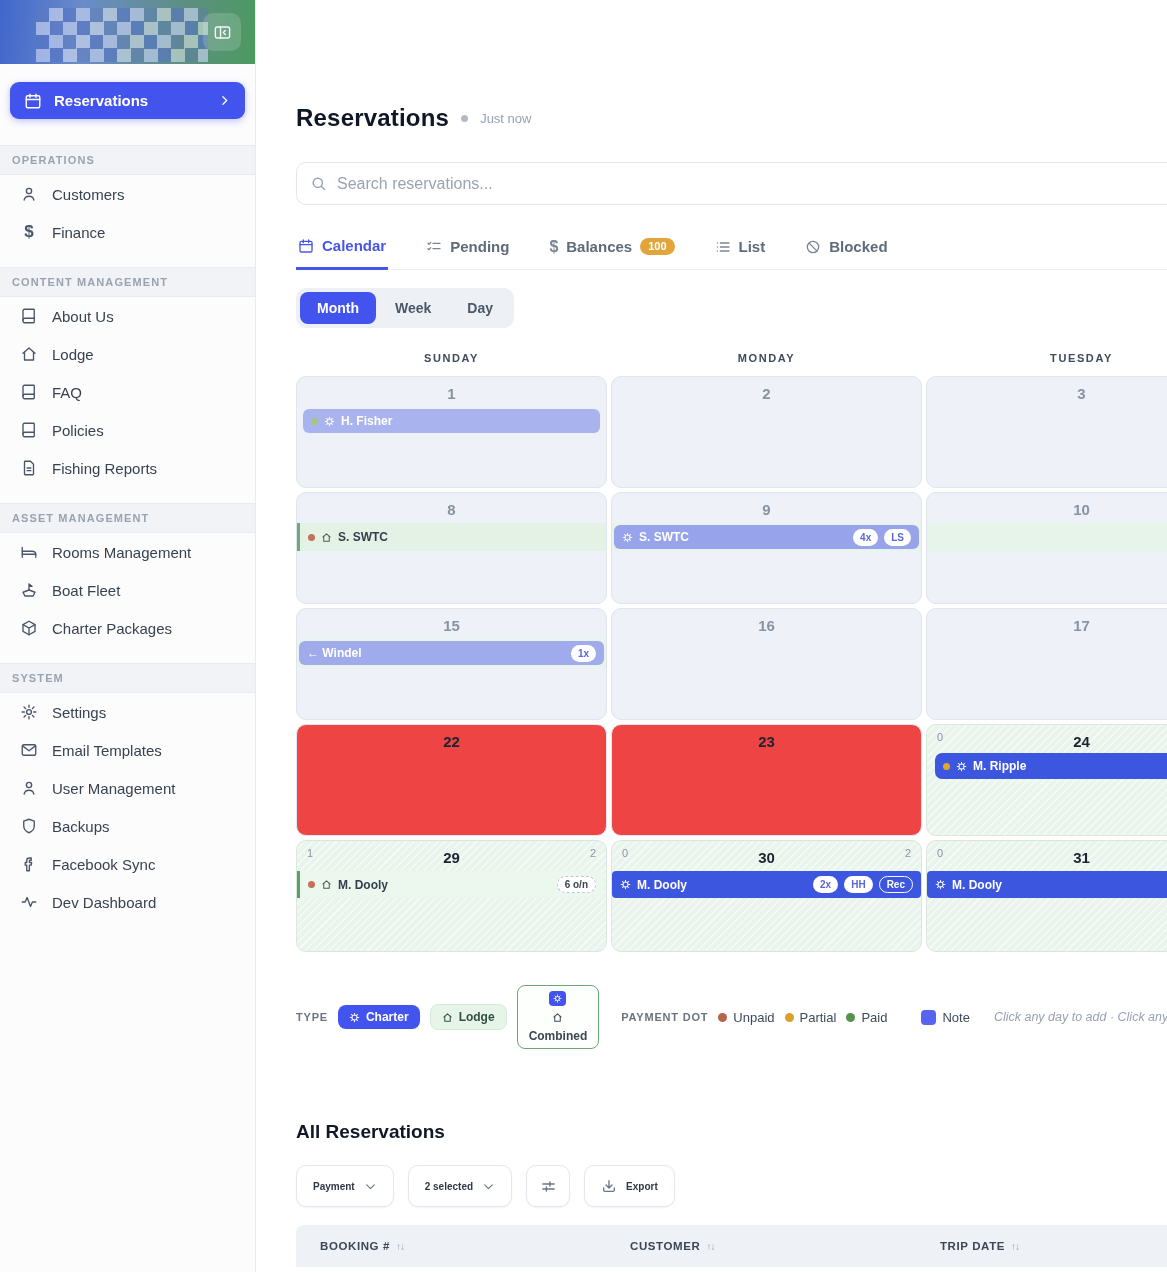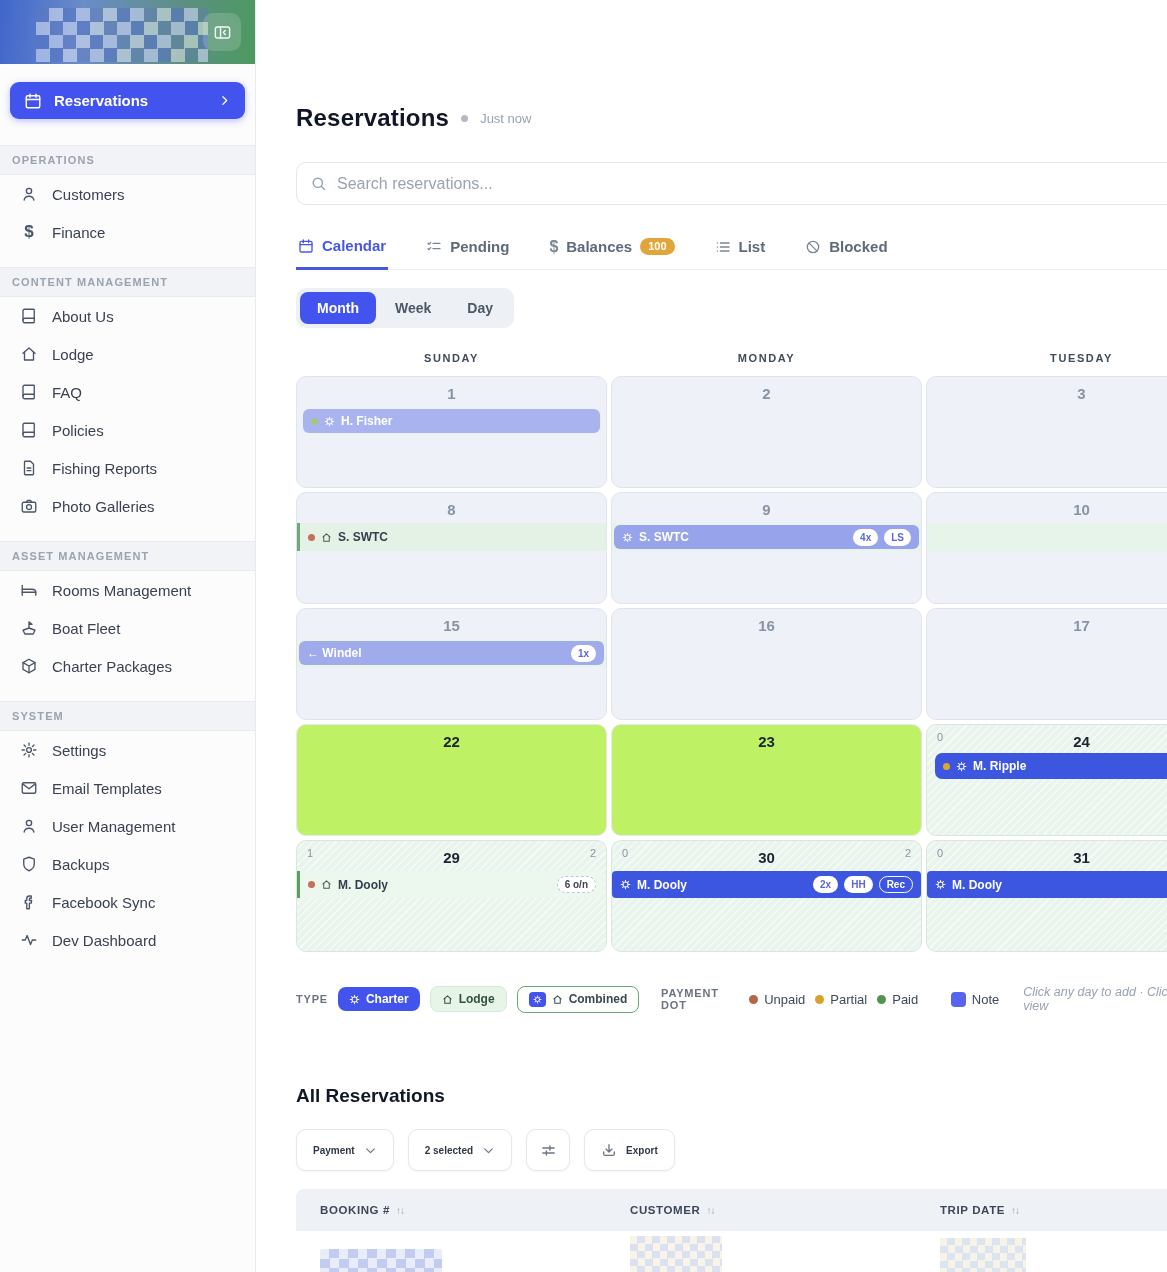--- a/index.html
+++ b/index.html
@@ -52,21 +52,21 @@
 
   .view-toggle { margin-top:18px; display:inline-flex; background:#edf0f5; border-radius:10px; padding:4px; gap:2px; }
   .view-toggle .seg { padding:8px 17px; font-size:14px; font-weight:600; color:#4b5868; border-radius:8px; cursor:pointer; }
   .view-toggle .seg.active { background:#4353ee; color:#fff; }
 
   
   .weekday-row { margin-top:24px; width:941px; display:grid; grid-template-columns:repeat(3,311px); gap:4px; }
   .weekday { text-align:center; font-size:11px; font-weight:700; letter-spacing:1.6px; color:#3f4a5a; }
   .cal-grid { margin-top:12px; width:941px; display:grid; grid-template-columns:repeat(3,311px); grid-auto-rows:112px; gap:4px; }
   .cell { position:relative; background:#eef1f7; border:1px solid #e0e4ef; border-radius:10px; cursor:pointer; overflow:hidden; }
-  .cell.white { background:#bef264; border-color:#e4e7f0; }
+  .cell.white { background:#ef4444; border-color:#e4e7f0; }
   .cell.mint { background:#e9f5ec; border-color:#d9e8de;
     background-image:repeating-linear-gradient(135deg, rgba(255,255,255,.55) 0 1.5px, transparent 1.5px 5.5px); }
   .daynum { text-align:center; padding-top:8px; font-size:15px; font-weight:700; color:#8893a3; }
   .cell.white .daynum, .cell.mint .daynum { color:#1c2431; }
   .corner { position:absolute; top:6px; font-size:11px; color:#8a94a6; }
   .corner.l { left:10px; } .corner.r { right:10px; }
 
   .band { position:absolute; left:0; right:0; top:30px; height:28px; background:#e7f4e9; display:flex; align-items:stretch; }
   .bar { display:flex; align-items:center; gap:6px; padding:0 8px; font-size:12px; font-weight:700; border-radius:6px; }
   .bar .lbl { white-space:nowrap; }
@@ -86,21 +86,21 @@
     font-size:10px; font-weight:700; flex:0 0 auto; }
   .pill-night { color:#3c4654; border:1px dashed #bcc5da; }
   .pill-rec { background:transparent; border:1.5px solid #fff; color:#fff; }
 
   
   .legend { margin-top:33px; width:941px; display:flex; align-items:center; gap:10px; }
   .lg-label { font-size:11px; font-weight:700; letter-spacing:.8px; color:#6b7280; }
   .lg-pill { display:inline-flex; align-items:center; gap:6px; border-radius:8px; padding:5px 11px; font-size:12px; font-weight:700; cursor:pointer;justify-content:space-between; }
   .lg-charter { background:#4353ee; color:#fff; }
   .lg-lodge { background:#e7f5e9; color:#33503c; border:1px solid #d4e9da; }
-  .lg-combined { background:#fdfffd; border:1.5px solid #6ba774; color:#3c4754; }
+  .lg-combined { background:#fdfffd; border:1.5px solid #6ba774; color:#3c4754;flex-direction:column; }
   .mini-sq { width:17px; height:15px; border-radius:4px; background:#4353ee; display:inline-flex; align-items:center; justify-content:center; }
   .lg-dot { width:9px; height:9px; border-radius:50%; }
   .lg-item { display:flex; align-items:center; gap:6px; font-size:13px; color:#3e4a59; }
   .note-sq { width:15px; height:15px; border-radius:4px; background:#5864f0; }
   .lg-hint { font-size:12.5px; font-style:italic; color:#98a2b2; margin-left:14px; }
   .gap8 { width:2px; } .gap20 { width:14px; }
 
   
   .h2 { margin-top:72px; font-size:19px; font-weight:800; color:#101828; }
   .controls { margin-top:22px; display:flex; align-items:center; gap:14px; }
@@ -194,28 +194,20 @@
         </svg>
       <span>Policies</span>
     </div>
     <div class="nav-item">
       <svg width="18" height="18" viewBox="0 0 24 24" fill="none" stroke-width="1.8" stroke-linecap="round" stroke-linejoin="round">
           <path d="M7 3h7l4 4v13a1 1 0 01-1 1H7a1 1 0 01-1-1V4a1 1 0 011-1z"></path>
           <path d="M9.5 12h5M9.5 15.5h5"></path>
         </svg>
       <span>Fishing Reports</span>
     </div>
-    <div class="nav-item">
-      <svg width="18" height="18" viewBox="0 0 24 24" fill="none" stroke-width="1.8" stroke-linecap="round" stroke-linejoin="round">
-          <rect x="3" y="7" width="18" height="13" rx="2"></rect>
-          <path d="M8.5 7L10 4.5h4L15.5 7"></path>
-          <circle cx="12" cy="13.5" r="3.3"></circle>
-        </svg>
-      <span>Photo Galleries</span>
-    </div>
 
     <div class="section-band tight">ASSET MANAGEMENT</div>
     <div class="nav-item">
       <svg width="18" height="18" viewBox="0 0 24 24" fill="none" stroke-width="1.8" stroke-linecap="round" stroke-linejoin="round">
           <path d="M3 6v13"></path>
           <path d="M3 15h18v4"></path>
           <path d="M3 11h13a5 4 0 015 4"></path>
         </svg>
       <span>Rooms Management</span>
     </div>

